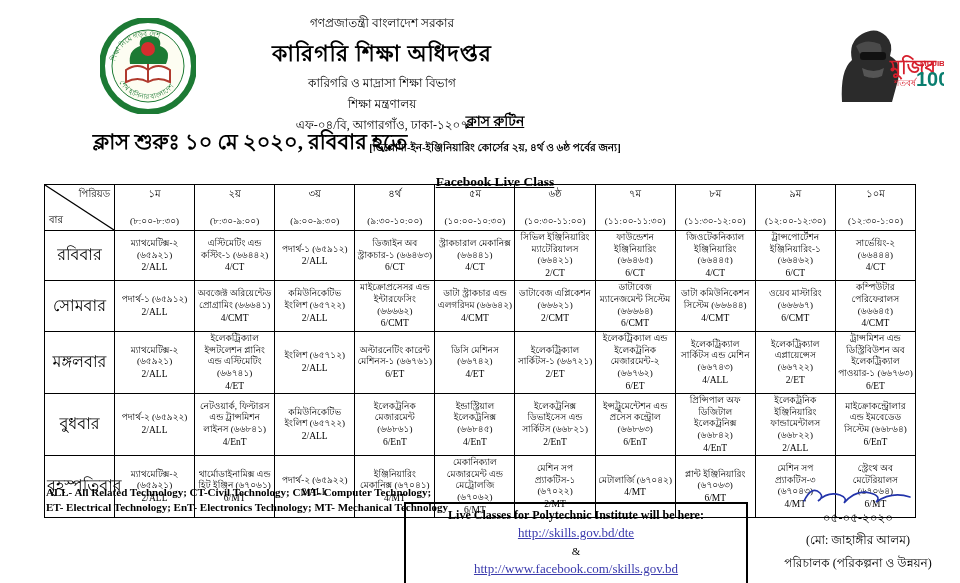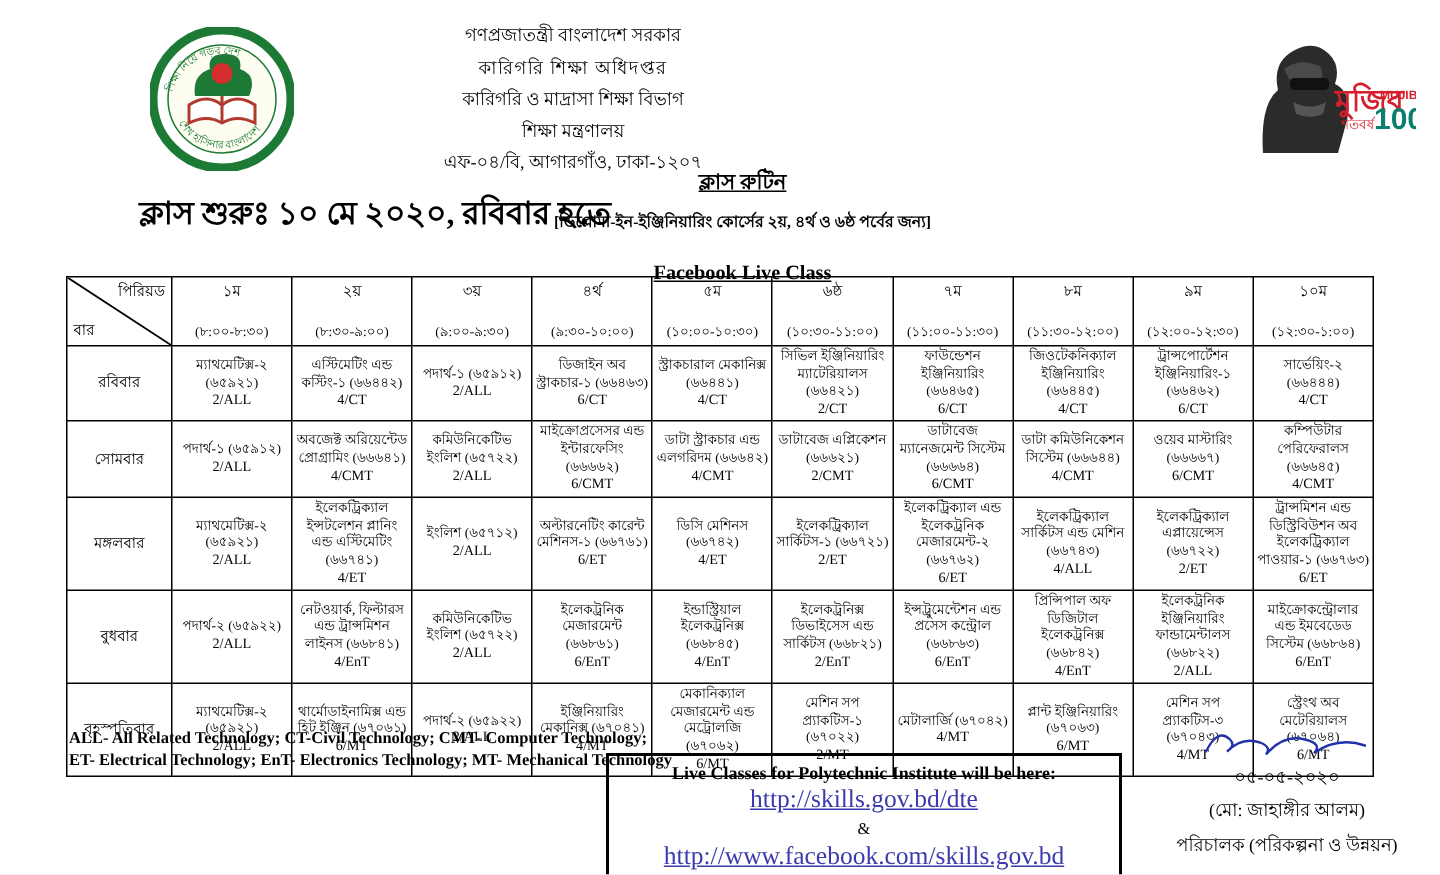--- a/index.html
+++ b/index.html
@@ -1,57 +1,57 @@
 <!DOCTYPE html>
 <html><head>
 <meta charset="utf-8">
 <style>
   html,body{margin:0;padding:0;background:#e8e8e8;}
   .page{position:relative;width:960px;height:583px;background:#fff;overflow:hidden;
         font-family:"Liberation Serif","DejaVu Serif",serif;color:#000;}
   
   .gov-head{position:absolute;left:0;top:14px;width:764px;text-align:center;}
   .gov-line1{font-size:12px;}
-  .gov-title{font-size:12px;font-weight:normal;letter-spacing:1px;margin-top:2px;}
+  .gov-title{font-size:22px;font-weight:bold;letter-spacing:1px;margin-top:2px;}
   .gov-line{font-size:12px;margin-top:1px;}
   
   .dte-logo{position:absolute;left:100px;top:18px;}
   .mujib-logo{position:absolute;left:832px;top:22px;}
   
   .start-text{position:absolute;left:80px;top:126px;width:340px;text-align:center;
               font-size:21px;font-weight:bold;}
   .routine-head{position:absolute;left:330px;top:110px;width:330px;text-align:center;}
   .routine-title{font-size:14px;font-weight:bold;text-decoration:underline;}
   .routine-sub{font-size:10.5px;font-weight:bold;margin-top:6px;}
   .fb-live{font-size:13.5px;font-weight:bold;text-decoration:underline;margin-top:17px;}
   
   table.routine{position:absolute;left:44px;top:184px;width:872px;border-collapse:collapse;
                 table-layout:fixed;}
   .routine th,.routine td{border:1px solid #000;text-align:center;vertical-align:middle;
                 padding:1px 2px;font-weight:normal;}
   .routine thead th{font-size:10px;height:30px;}
   .routine .time{font-size:9px;margin-top:11px;}
   .routine td{font-size:9px;line-height:1.3;}
-  .routine .day-cell{font-size:10px;}
+  .routine .day-cell{font-size:16px;}
   .routine .grp{font-size:9.5px;}
   .routine tbody tr:nth-child(1) td{height:42px;}
   .routine tbody tr:nth-child(2) td{height:46px;}
   .routine tbody tr:nth-child(3) td{height:54px;}
   .routine tbody tr:nth-child(4) td{height:58px;}
   .routine tbody tr:nth-child(5) td{height:50px;}
   th.corner{position:relative;padding:0;}
   th.corner svg{position:absolute;left:0;top:0;width:100%;height:100%;}
   .c-top{position:absolute;right:4px;top:1px;font-size:10px;}
   .c-bot{position:absolute;left:4px;bottom:1px;font-size:10px;}
   
   .legend{position:absolute;left:46px;top:485px;font-size:11px;font-weight:bold;line-height:1.35;}
   .live-box{position:absolute;left:404px;top:502px;width:328px;border:2px solid #000;
             text-align:center;padding:4px 6px 6px;}
   .live-head{font-size:12px;font-weight:bold;}
-  .live-box a{font-size:17px;color:#3b3bad;text-decoration:underline;display:inline-block;}
+  .live-box a{font-size:13px;color:#3b3bad;text-decoration:underline;display:inline-block;}
   .amp{font-size:11px;}
   .sign-block{position:absolute;left:760px;top:483px;width:196px;text-align:center;}
   .sign-svg{display:block;margin:0 auto;}
   .sign-date{font-size:12px;}
   .sign-name{font-size:12px;margin-top:2px;}
   .sign-desig{font-size:12px;margin-top:3px;}
 </style>
 </head>
 <body>
 

